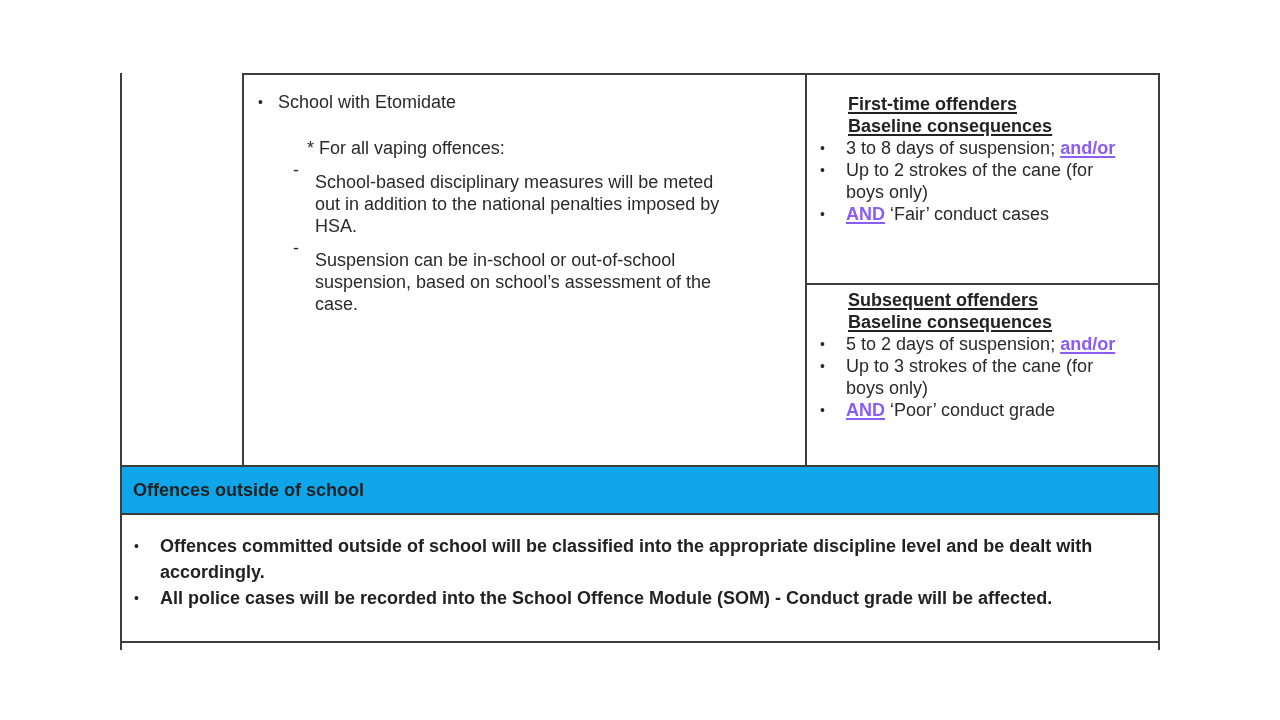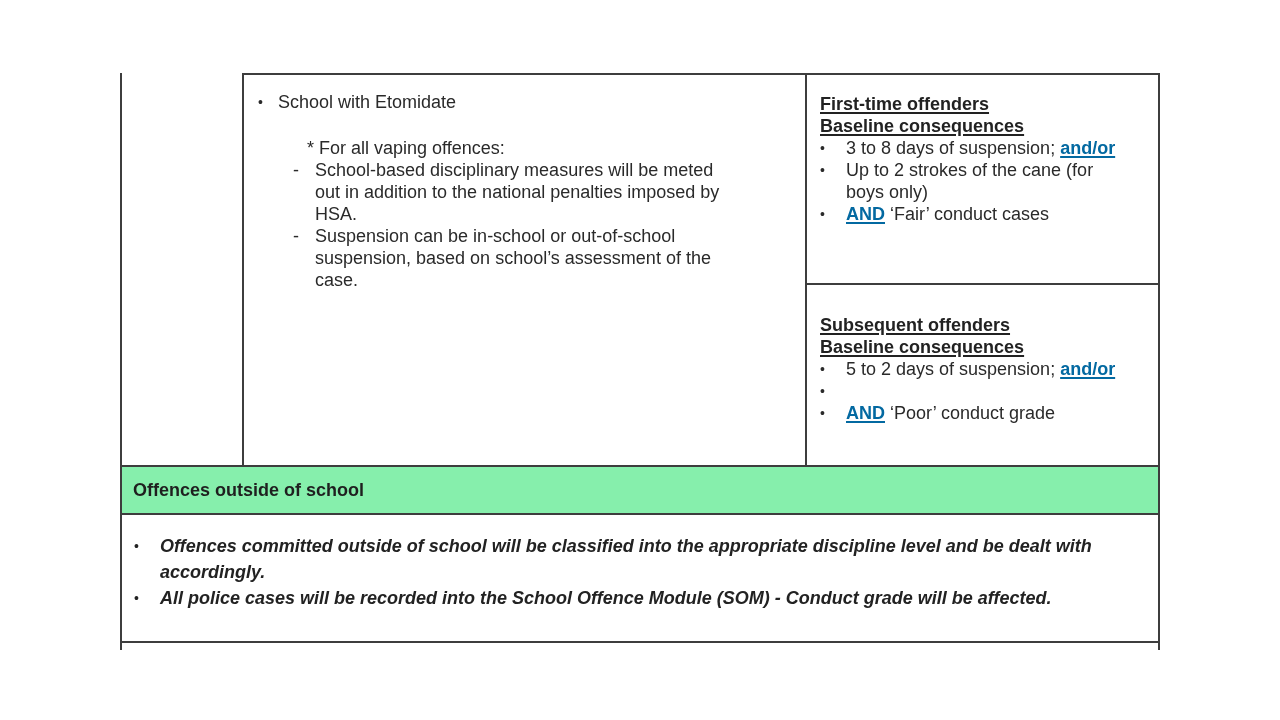--- a/index.html
+++ b/index.html
@@ -23,26 +23,26 @@
 
   
   .vline  { left: 120px; top: 73px; width: 2px; height: 570px; background: #3d3d3d; }
   .stub-l { left: 120px; top: 643px; width: 2px; height: 7px; background: #3d3d3d; }
   .stub-r { left: 1158px; top: 643px; width: 2px; height: 7px; background: #3d3d3d; }
 
   .cell { border: 2px solid #3d3d3d; background: #ffffff; }
 
   .offence-cell { left: 242px; top: 73px; width: 565px; height: 394px; padding: 16px 10px 0 14px; }
   .rt-cell-1    { left: 805px; top: 73px;  width: 355px; height: 212px; padding: 18px 6px 0 13px; }
-  .rt-cell-2    { left: 805px; top: 283px; width: 355px; height: 184px; padding: 29px 6px 0 13px; }
+  .rt-cell-2    { left: 805px; top: 283px; width: 355px; height: 184px; padding: 4px 6px 0 13px; }
 
   .gray-bar {
     left: 120px; top: 465px; width: 1040px; height: 50px;
     border: 2px solid #3d3d3d;
-    background: #86efac;
+    background: #0ea5e9;
     display: flex; align-items: center;
     padding-left: 11px;
     font-weight: bold;
     color: #1f1f1f;
   }
   .bottom-row { left: 120px; top: 513px; width: 1040px; height: 130px; padding: 18px 10px 0 12px; }
 
   
   .li { display: flex; align-items: flex-start; line-height: 22px; }
   .marker {
@@ -51,35 +51,35 @@
     line-height: 22px;
   }
   .bullet-m { width: 20px; font-size: 14px; }
   .li-text { line-height: 22px; }
 
   .offence-li .bullet-m { width: 20px; }
   .note { margin-left: 25px; margin-top: 24px; }
   .note-title { line-height: 22px; margin-left: 24px; }
   .dash-li { margin-left: 10px; }
   .dash-li .marker { width: 22px; line-height: 22px; font-size: 18px; }
-  .dash-li .li-text { width: 427px; }
+  .dash-li .li-text { width: 427px; margin-top: 12px; }
 
   .rt-title { font-weight: bold; line-height: 22px; color: #222222;
-              text-decoration: underline; text-decoration-thickness: 2px; text-underline-offset: 2px; }
+              text-decoration: underline; text-decoration-thickness: 2px; text-underline-offset: 2px; margin-left: 28px; }
   .rt-li .bullet-m { width: 26px; }
   .rt-li .li-text { width: 286px; }
 
   .bu {
-    font-weight: bold; color: #0369a1;
+    font-weight: bold; color: #8b5cf6;
     text-decoration: underline; text-decoration-thickness: 2px; text-underline-offset: 2px;
   }
 
   .bottom-li { line-height: 26px; font-weight: bold; color: #222222; }
   .bottom-li .marker { width: 26px; line-height: 26px; font-size: 14px; font-weight: normal; }
-  .bottom-li .li-text { width: 975px; line-height: 26px; font-style: italic; }
+  .bottom-li .li-text { width: 975px; line-height: 26px; }
 </style>
 </head>
 <body>
 
 <div class="page">
 
   <div class="abs vline"></div>
 
   <div class="abs cell offence-cell">
     <div class="li offence-li">
@@ -118,20 +118,21 @@
 
   <div class="abs cell rt-cell-2">
     <div class="rt-title">Subsequent offenders</div>
     <div class="rt-title">Baseline consequences</div>
     <div class="li rt-li">
       <span class="marker bullet-m">•</span>
       <span class="li-text"><span>5 to 2 days of suspension; </span><span class="bu">and/or</span><span></span></span>
     </div>
     <div class="li rt-li">
       <span class="marker bullet-m">•</span>
+      <span class="li-text"><span>Up to 3 strokes of the cane (for boys only)</span><span class="bu"></span><span></span></span>
     </div>
     <div class="li rt-li">
       <span class="marker bullet-m">•</span>
       <span class="li-text"><span class="bu">AND</span><span> ‘Poor’ conduct grade</span></span>
     </div>
   </div>
 
   <div class="abs gray-bar">
     <span>Offences outside of school</span>
   </div>

